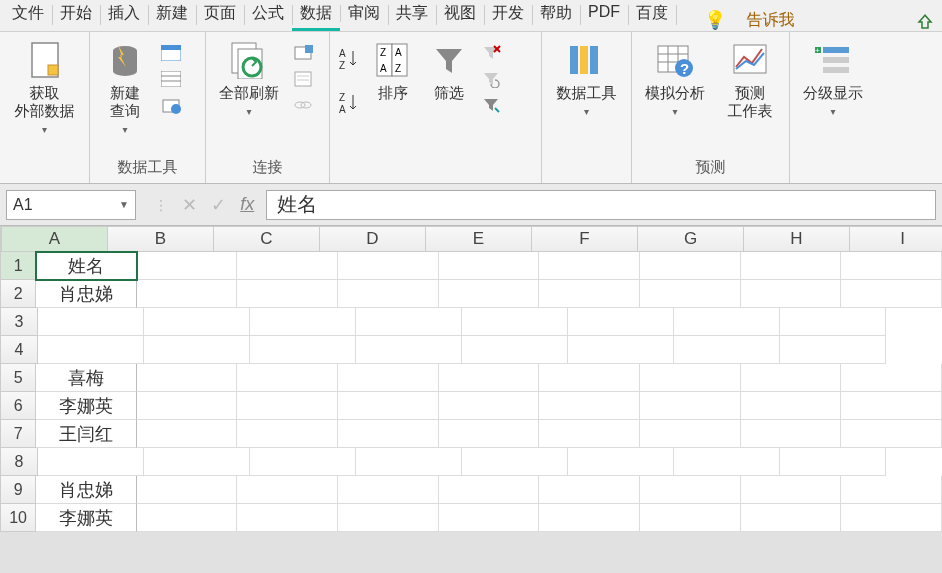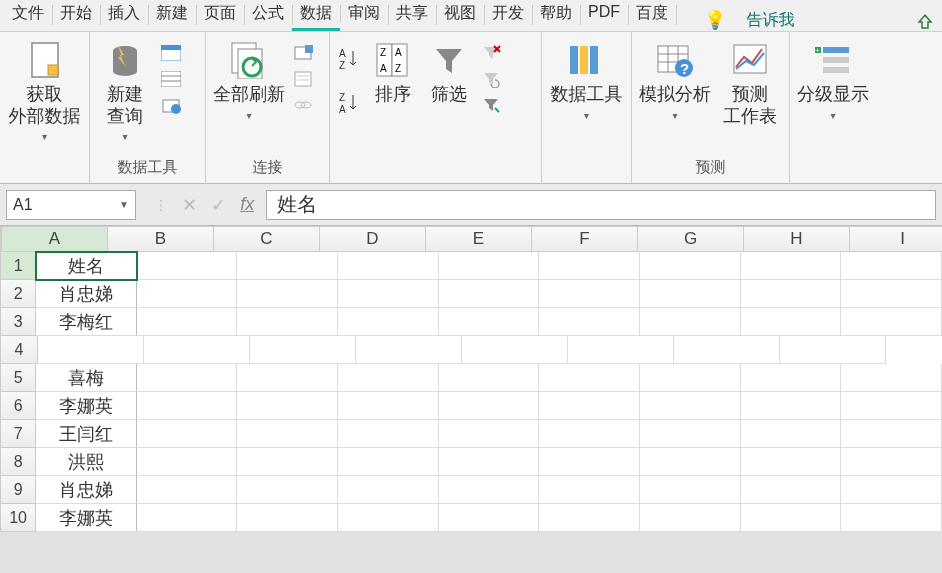--- a/index.html
+++ b/index.html
@@ -4,32 +4,32 @@
 <style>
   * { box-sizing: border-box; margin: 0; padding: 0; font-family: "Microsoft YaHei", "SimSun", sans-serif; }
   body { background: #e1e1e1; width: 942px; height: 573px; overflow: hidden; font-size: 14px; color: #333; }
   
   
   .menu-bar { display: flex; align-items: flex-end; height: 32px; background: #f0f0f0; border-bottom: 1px solid #d0d0d0; padding: 0 4px; gap: 8px; }
   .menu-item { padding: 4px 8px; font-size: 16px; cursor: pointer; color: #333; position: relative; }
   .menu-item.active { border-bottom: 3px solid #14b8a6; }
   .menu-item .sep { position: absolute; right: -1px; top: 6px; bottom: 6px; width: 1px; background: #ccc; }
   .bulb { margin-left: 20px; font-size: 18px; color: #888; }
-  .tell-me { margin-left: 12px; color: #0f766e; font-size: 16px; }
+  .tell-me { margin-left: 12px; color: #a16207; font-size: 16px; }
   .share { margin-left: auto; margin-right: 4px; color: #2e7d32; font-size: 18px; }
   
   
   .ribbon { display: flex; height: 152px; background: #f5f5f5; border-bottom: 1px solid #bbb; }
   .ribbon-group { display: flex; flex-direction: column; border-right: 1px solid #ccc; padding: 4px 6px 0; }
   .group-content { flex: 1; display: flex; align-items: flex-start; gap: 6px; }
   .group-label { text-align: center; font-size: 15px; color: #555; padding: 4px 0 6px; }
   
   .big-btn { display: flex; flex-direction: column; align-items: center; justify-content: center; width: 70px; padding: 4px 0; gap: 4px; cursor: pointer; }
   .big-btn .icon-box { width: 40px; height: 40px; display: flex; align-items: center; justify-content: center; }
-  .big-btn .lbl { font-size: 18px; text-align: center; line-height: 1.2; color: #333; }
+  .big-btn .lbl { font-size: 15px; text-align: center; line-height: 1.2; color: #333; }
   .stack { display: flex; flex-direction: column; gap: 4px; align-items: center; }
   .small-icon { width: 22px; height: 22px; display:flex; align-items:center; justify-content:center; cursor:pointer; }
   
   .chevron { font-size: 10px; color: #666; }
   
   
   .formula-bar { display: flex; align-items: center; height: 42px; background: #eaeaea; border-bottom: 1px solid #bbb; }
   .name-box { width: 130px; height: 30px; background: #fff; border: 1px solid #aaa; margin: 0 6px; display: flex; align-items: center; padding: 0 6px; font-size: 16px; }
   .name-box .dd { margin-left: auto; font-size: 10px; color: #666; }
   .fx-area { display: flex; align-items: center; gap: 14px; padding: 0 12px; }
@@ -366,21 +366,20 @@
         <div class="cell"></div>
         <div class="cell"></div>
         <div class="cell"></div>
         <div class="cell"></div>
         <div class="cell"></div>
         <div class="cell"></div>
         <div class="cell"></div>
       </div>
       <div class="row">
         <div class="row-h">3</div>
-        <div class="cell col-a">李梅红</div>
         <div class="cell"></div>
         <div class="cell"></div>
         <div class="cell"></div>
         <div class="cell"></div>
         <div class="cell"></div>
         <div class="cell"></div>
         <div class="cell"></div>
         <div class="cell"></div>
       </div>
       <div class="row">
@@ -425,21 +424,20 @@
         <div class="cell"></div>
         <div class="cell"></div>
         <div class="cell"></div>
         <div class="cell"></div>
         <div class="cell"></div>
         <div class="cell"></div>
         <div class="cell"></div>
       </div>
       <div class="row">
         <div class="row-h">8</div>
-        <div class="cell col-a">洪熙</div>
         <div class="cell"></div>
         <div class="cell"></div>
         <div class="cell"></div>
         <div class="cell"></div>
         <div class="cell"></div>
         <div class="cell"></div>
         <div class="cell"></div>
         <div class="cell"></div>
       </div>
       <div class="row">

